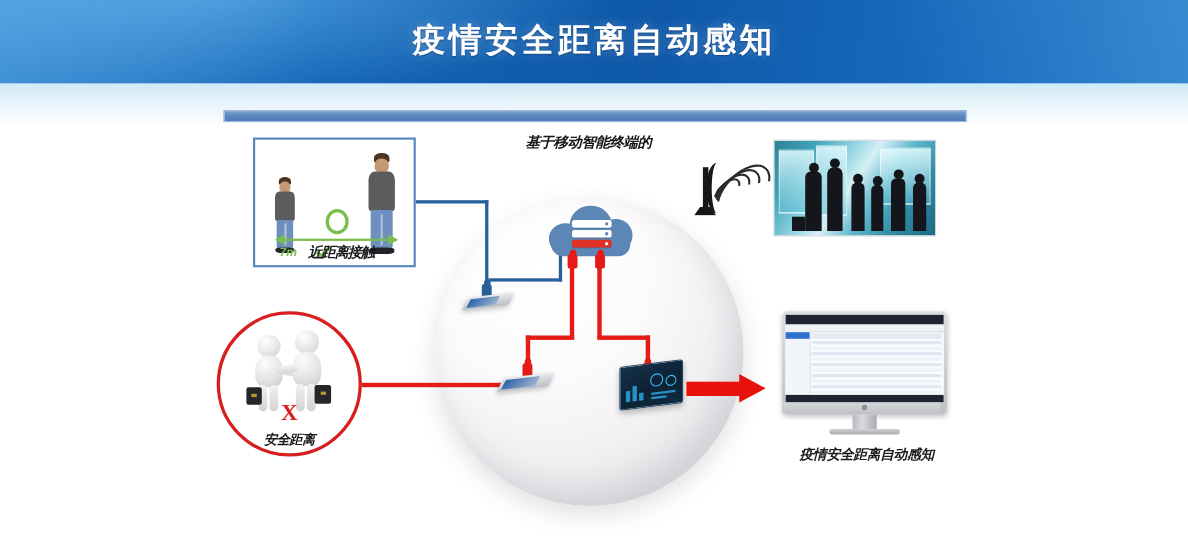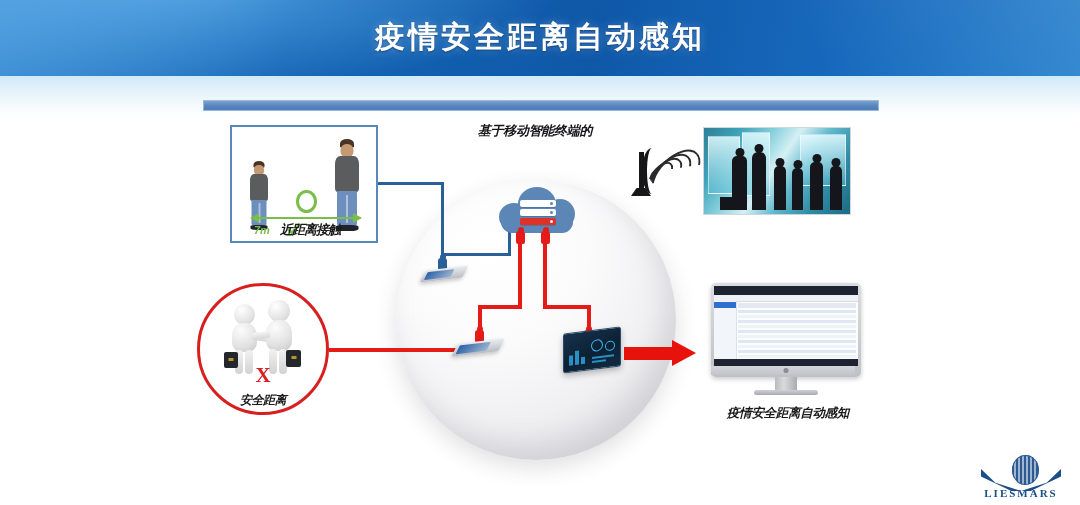--- a/index.html
+++ b/index.html
@@ -415,19 +415,14 @@
       </div>
       <div class="mon-foot"></div>
     </div>
     <div class="mon-chin"></div>
     <div class="mon-apple"></div>
     <div class="mon-neck"></div>
     <div class="mon-base"></div>
   </div>
   <div class="mon-cap">疫情安全距离自动感知</div>
 
-  <div class="logo">
-    <div class="logo-swoosh"></div>
-    <div class="logo-globe"></div>
-    <div class="logo-text">LIESMARS</div>
-  </div>
 
 </div>
 
 </body></html>

